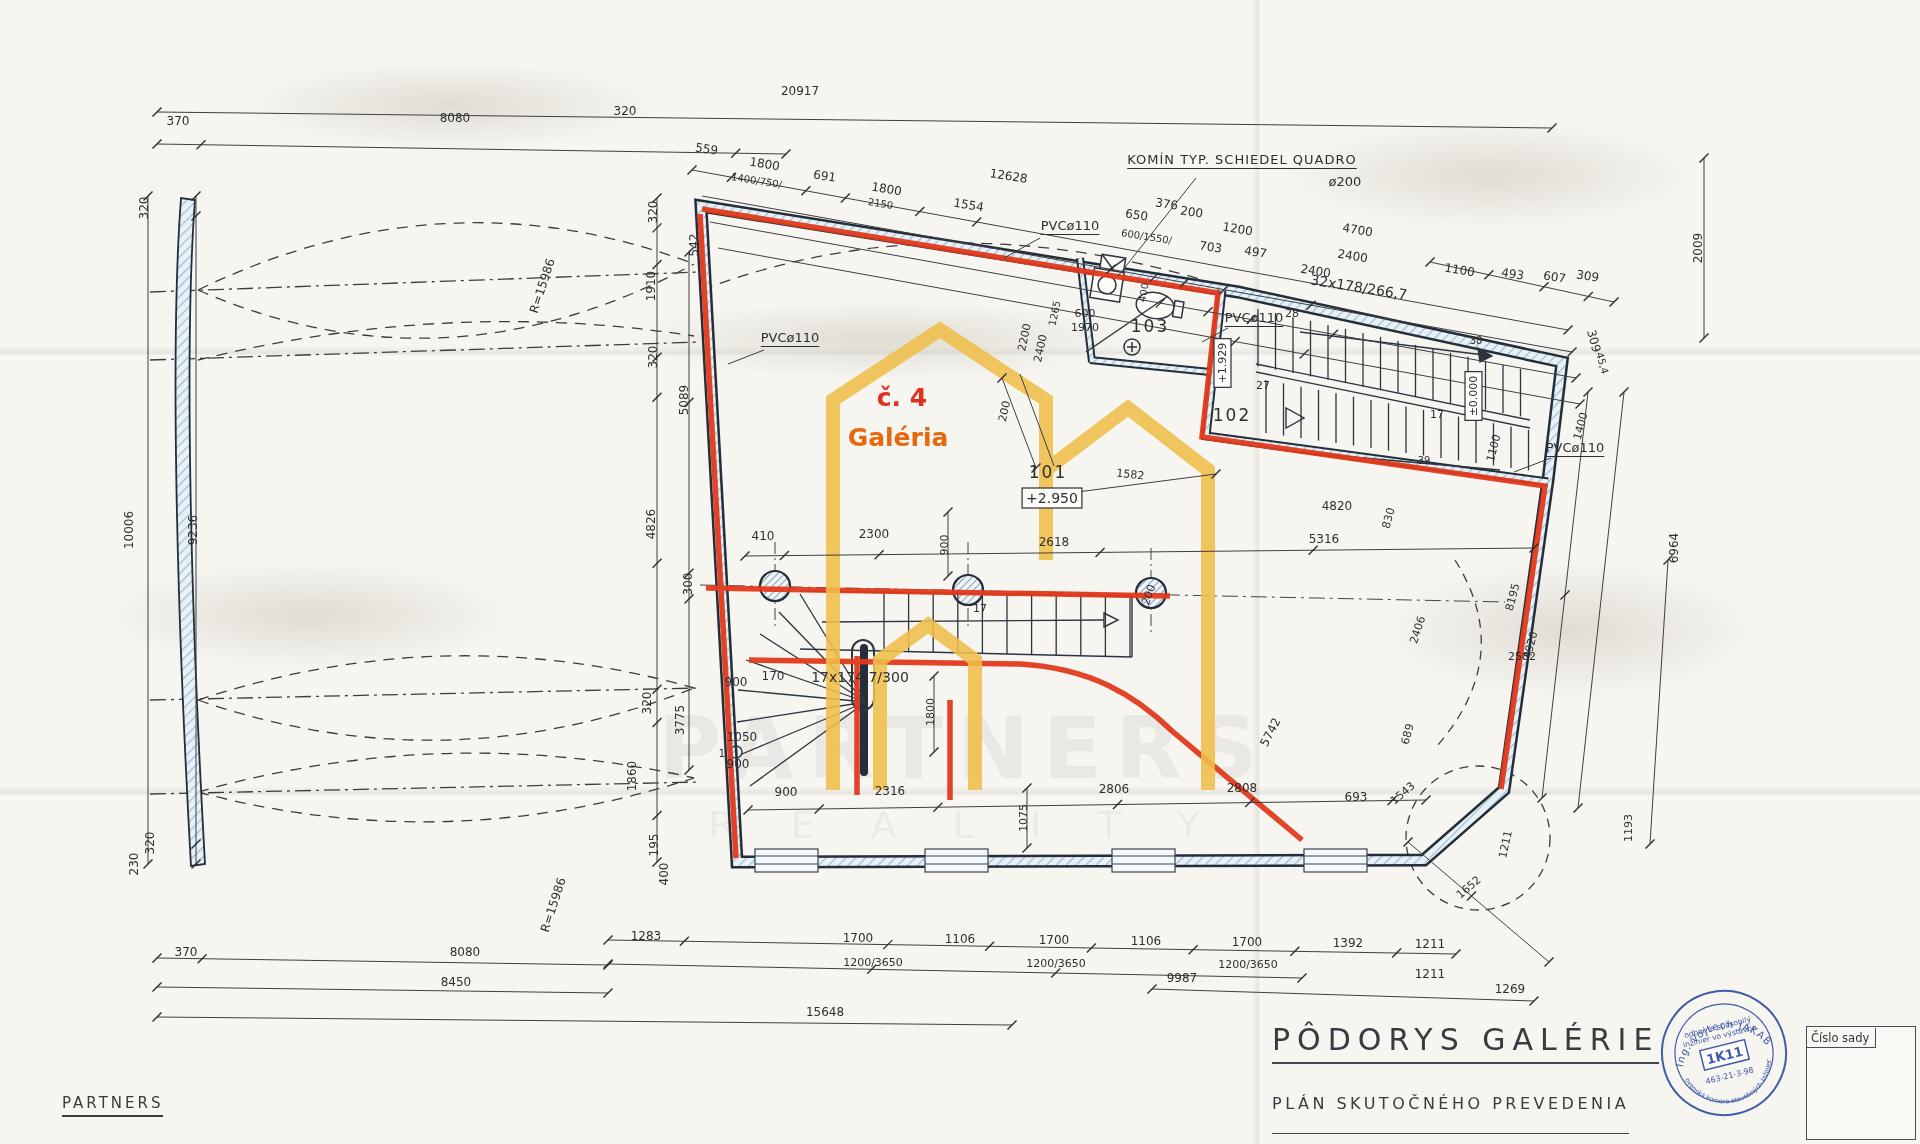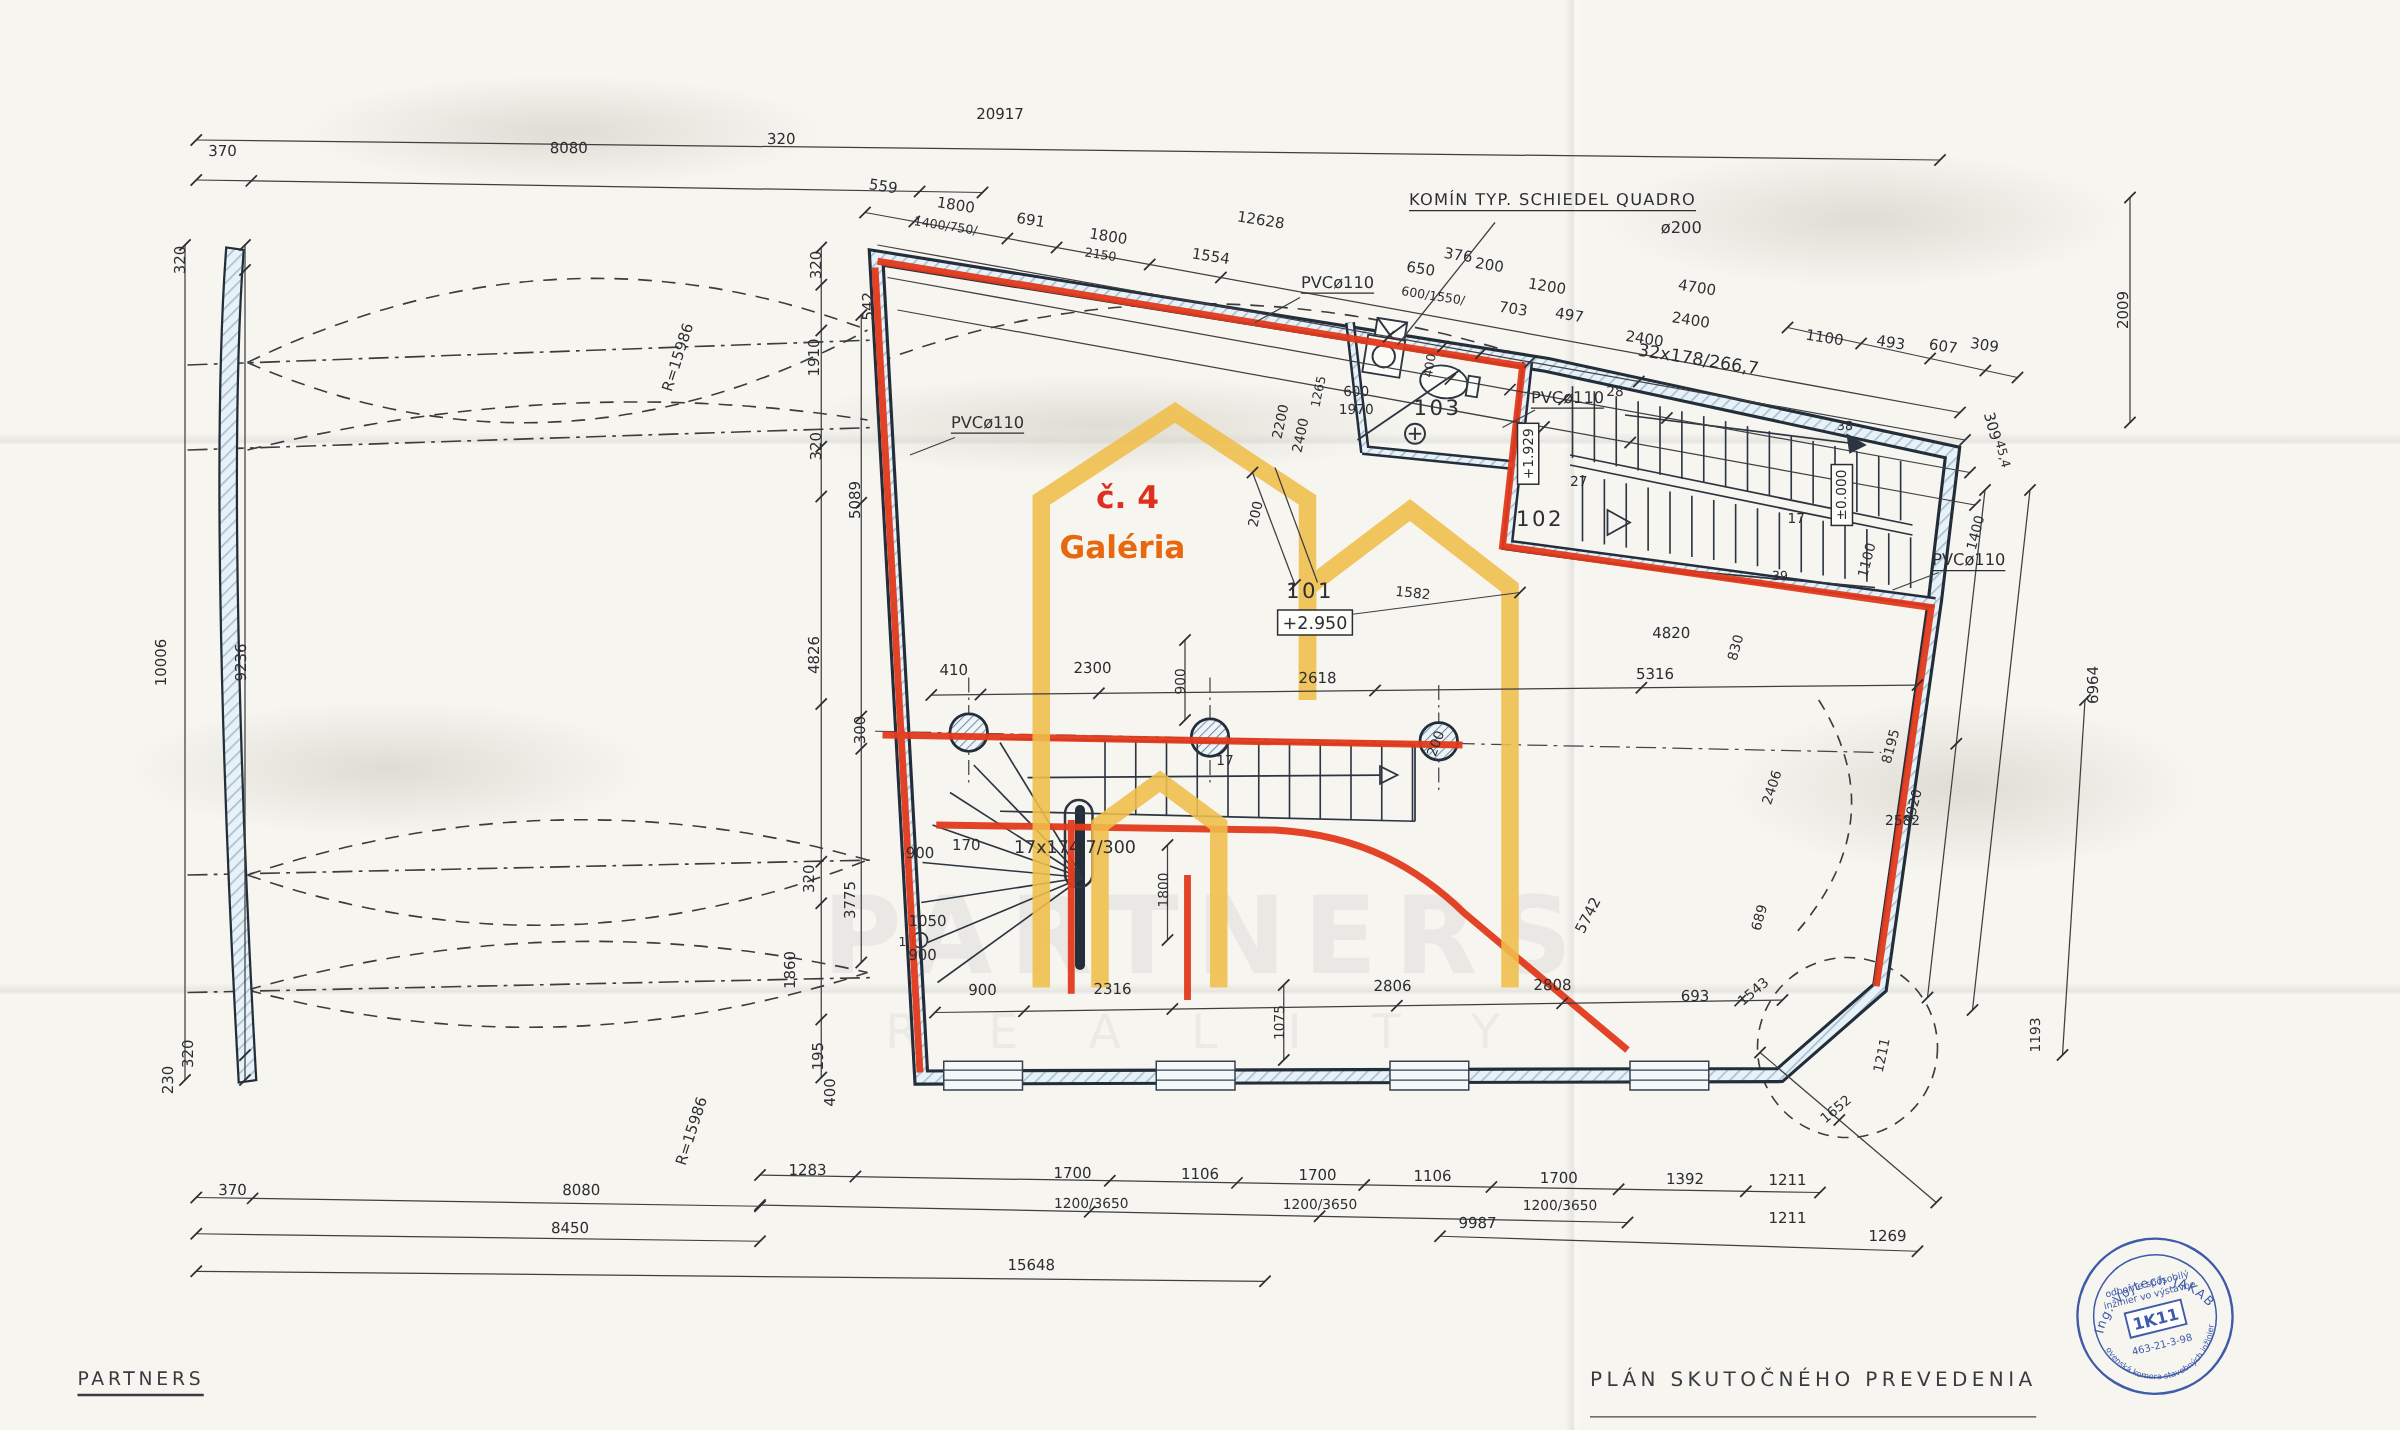--- a/index.html
+++ b/index.html
@@ -520,15 +520,19 @@
         <textPath href="#arcB" startOffset="50%" text-anchor="middle">Slovenská komora stavebných inžinierov</textPath>
       </text>
       <text y="-24" text-anchor="middle" font-size="7.5" fill="#3f5ba9">odborne spôsobilý</text>
       <text y="-15" text-anchor="middle" font-size="7.5" fill="#3f5ba9">inžinier vo výstavbe</text>
       <rect x="-23" y="-8" width="46" height="20" fill="#fff" stroke="#3f5ba9" stroke-width="1.5"></rect>
       <text y="7" text-anchor="middle" font-size="13" font-weight="bold" fill="#3f5ba9">1K11</text>
       <text y="26" text-anchor="middle" font-size="8" fill="#3f5ba9">463-21-3-98</text>
     </g>
   </svg>
 
+  <div id="main-title" class="titleblock">PÔDORYS GALÉRIE</div>
   <div id="sub-title" class="titleblock">PLÁN SKUTOČNÉHO PREVEDENIA</div>
   <div id="legend-label" class="titleblock">PARTNERS</div>
+  <div id="set-box">
+    <span class="lbl">Číslo sady</span>
+  </div>
 </div>
 
 </body></html>

